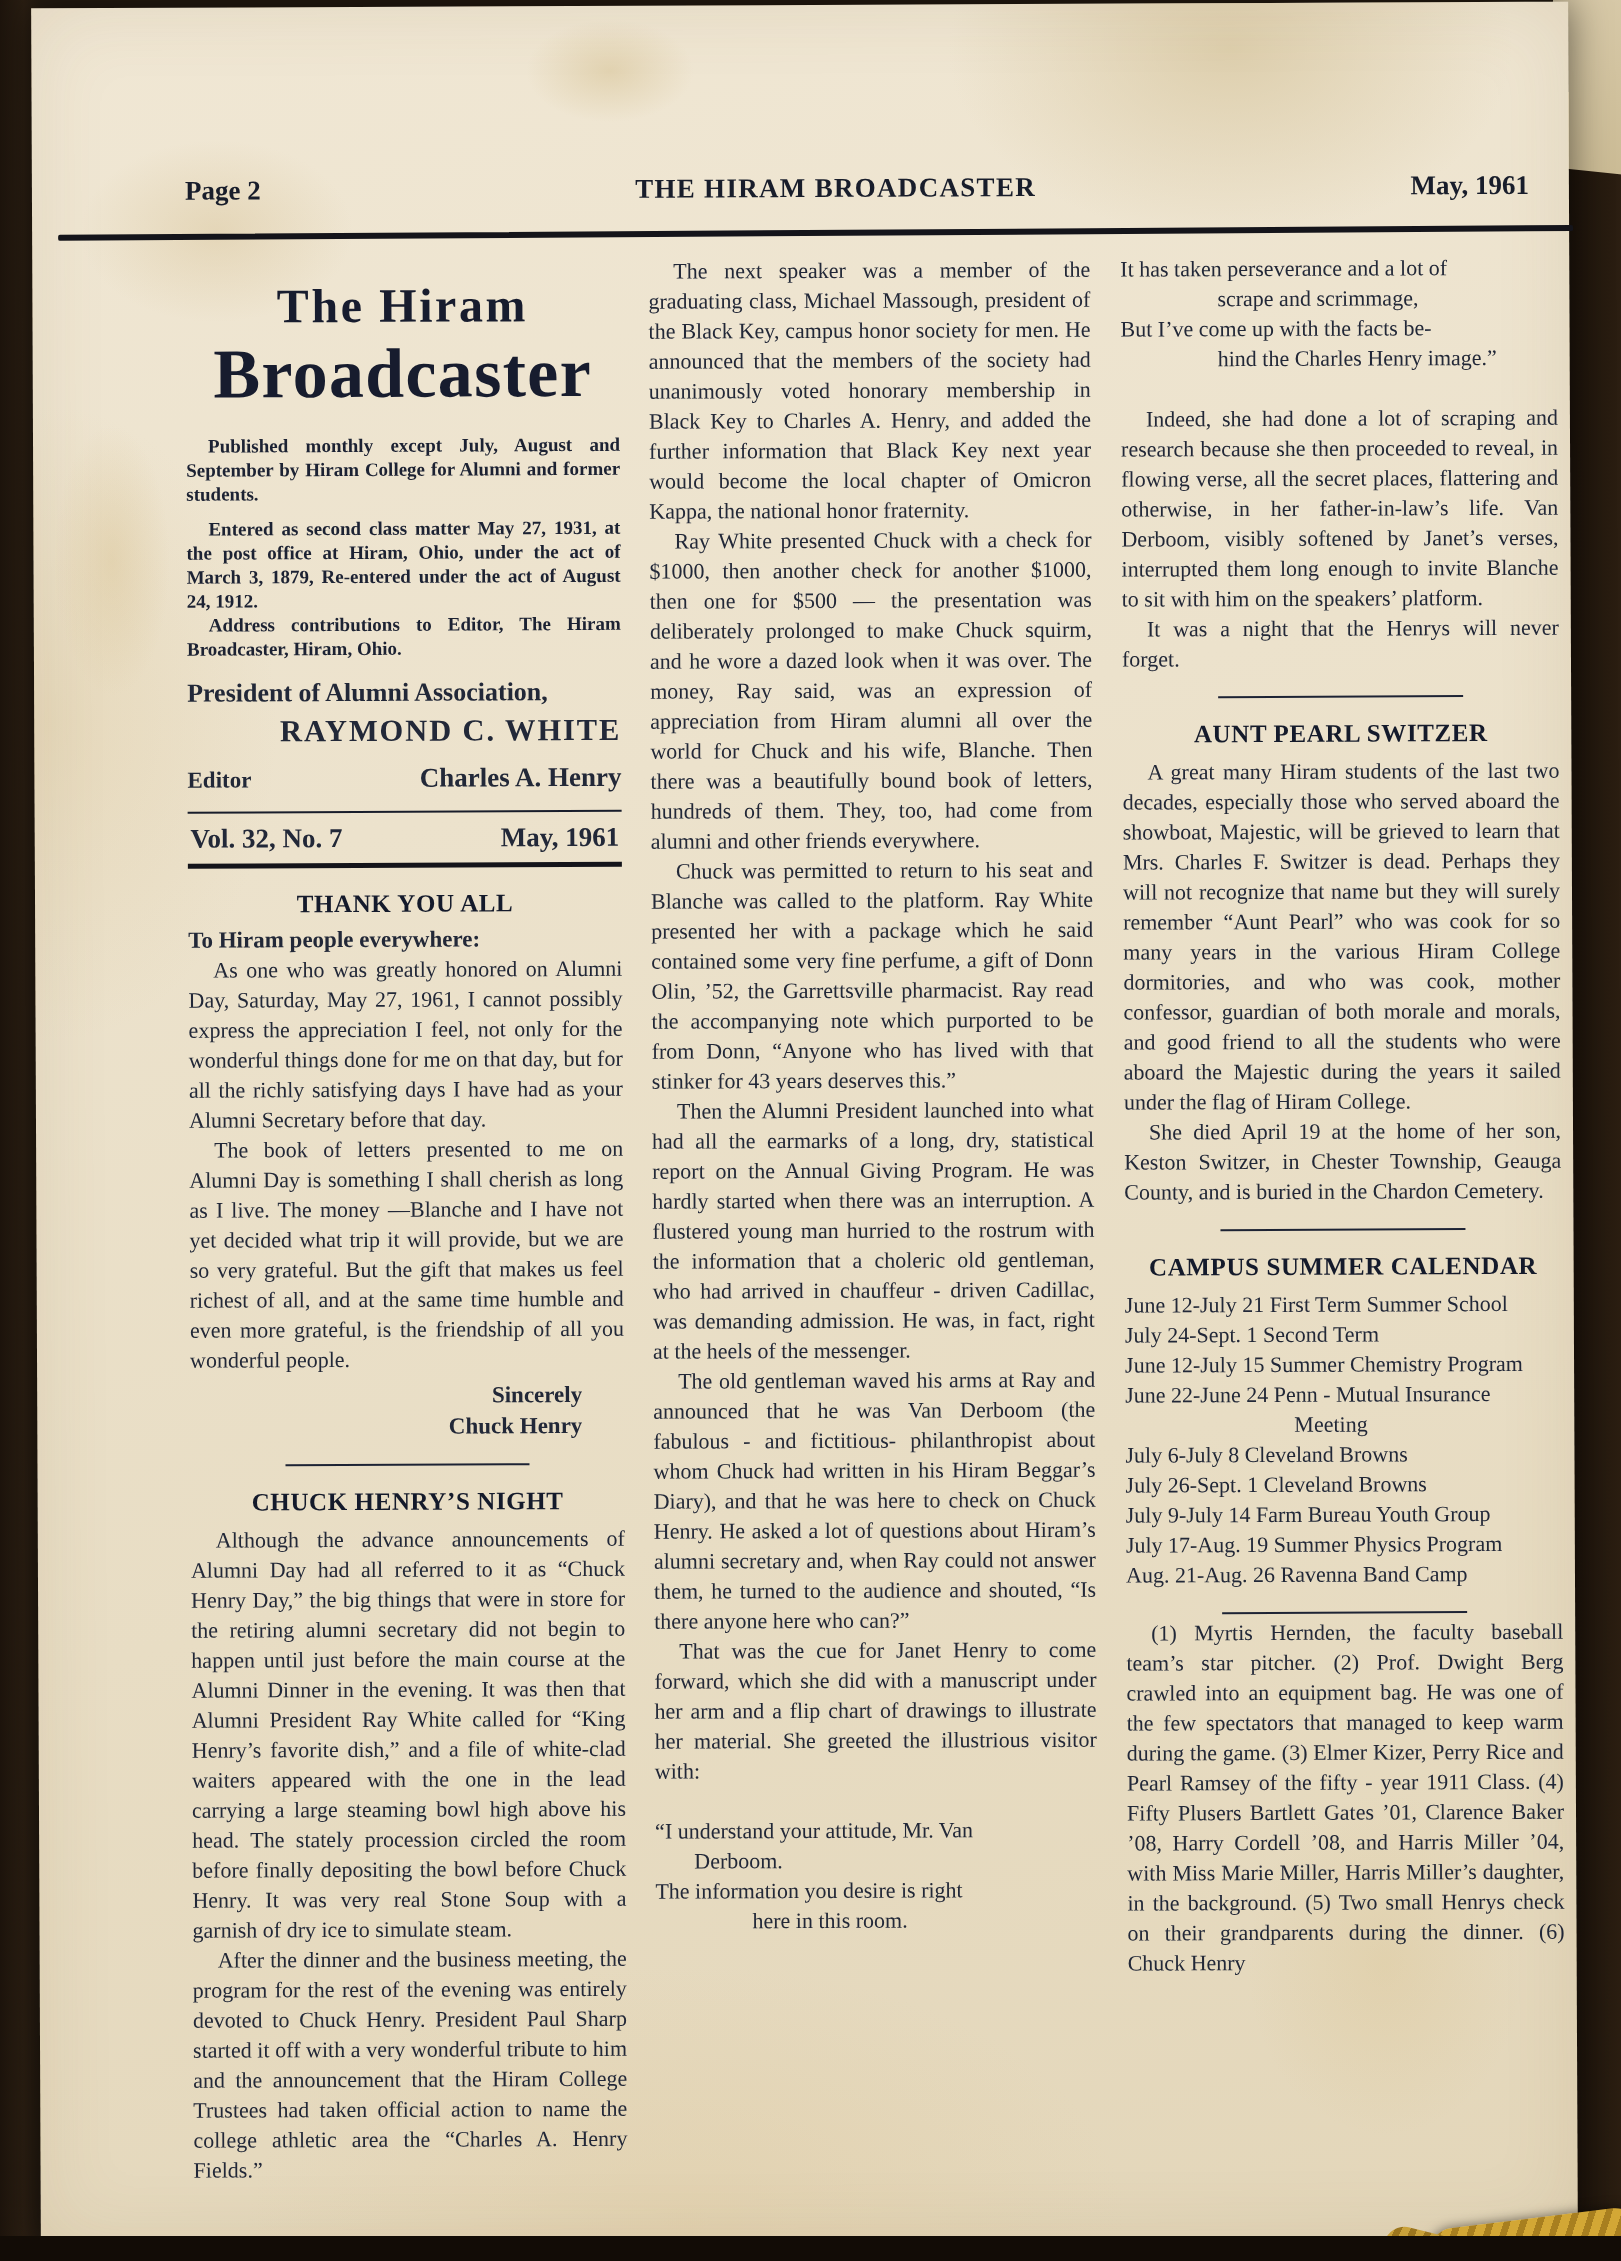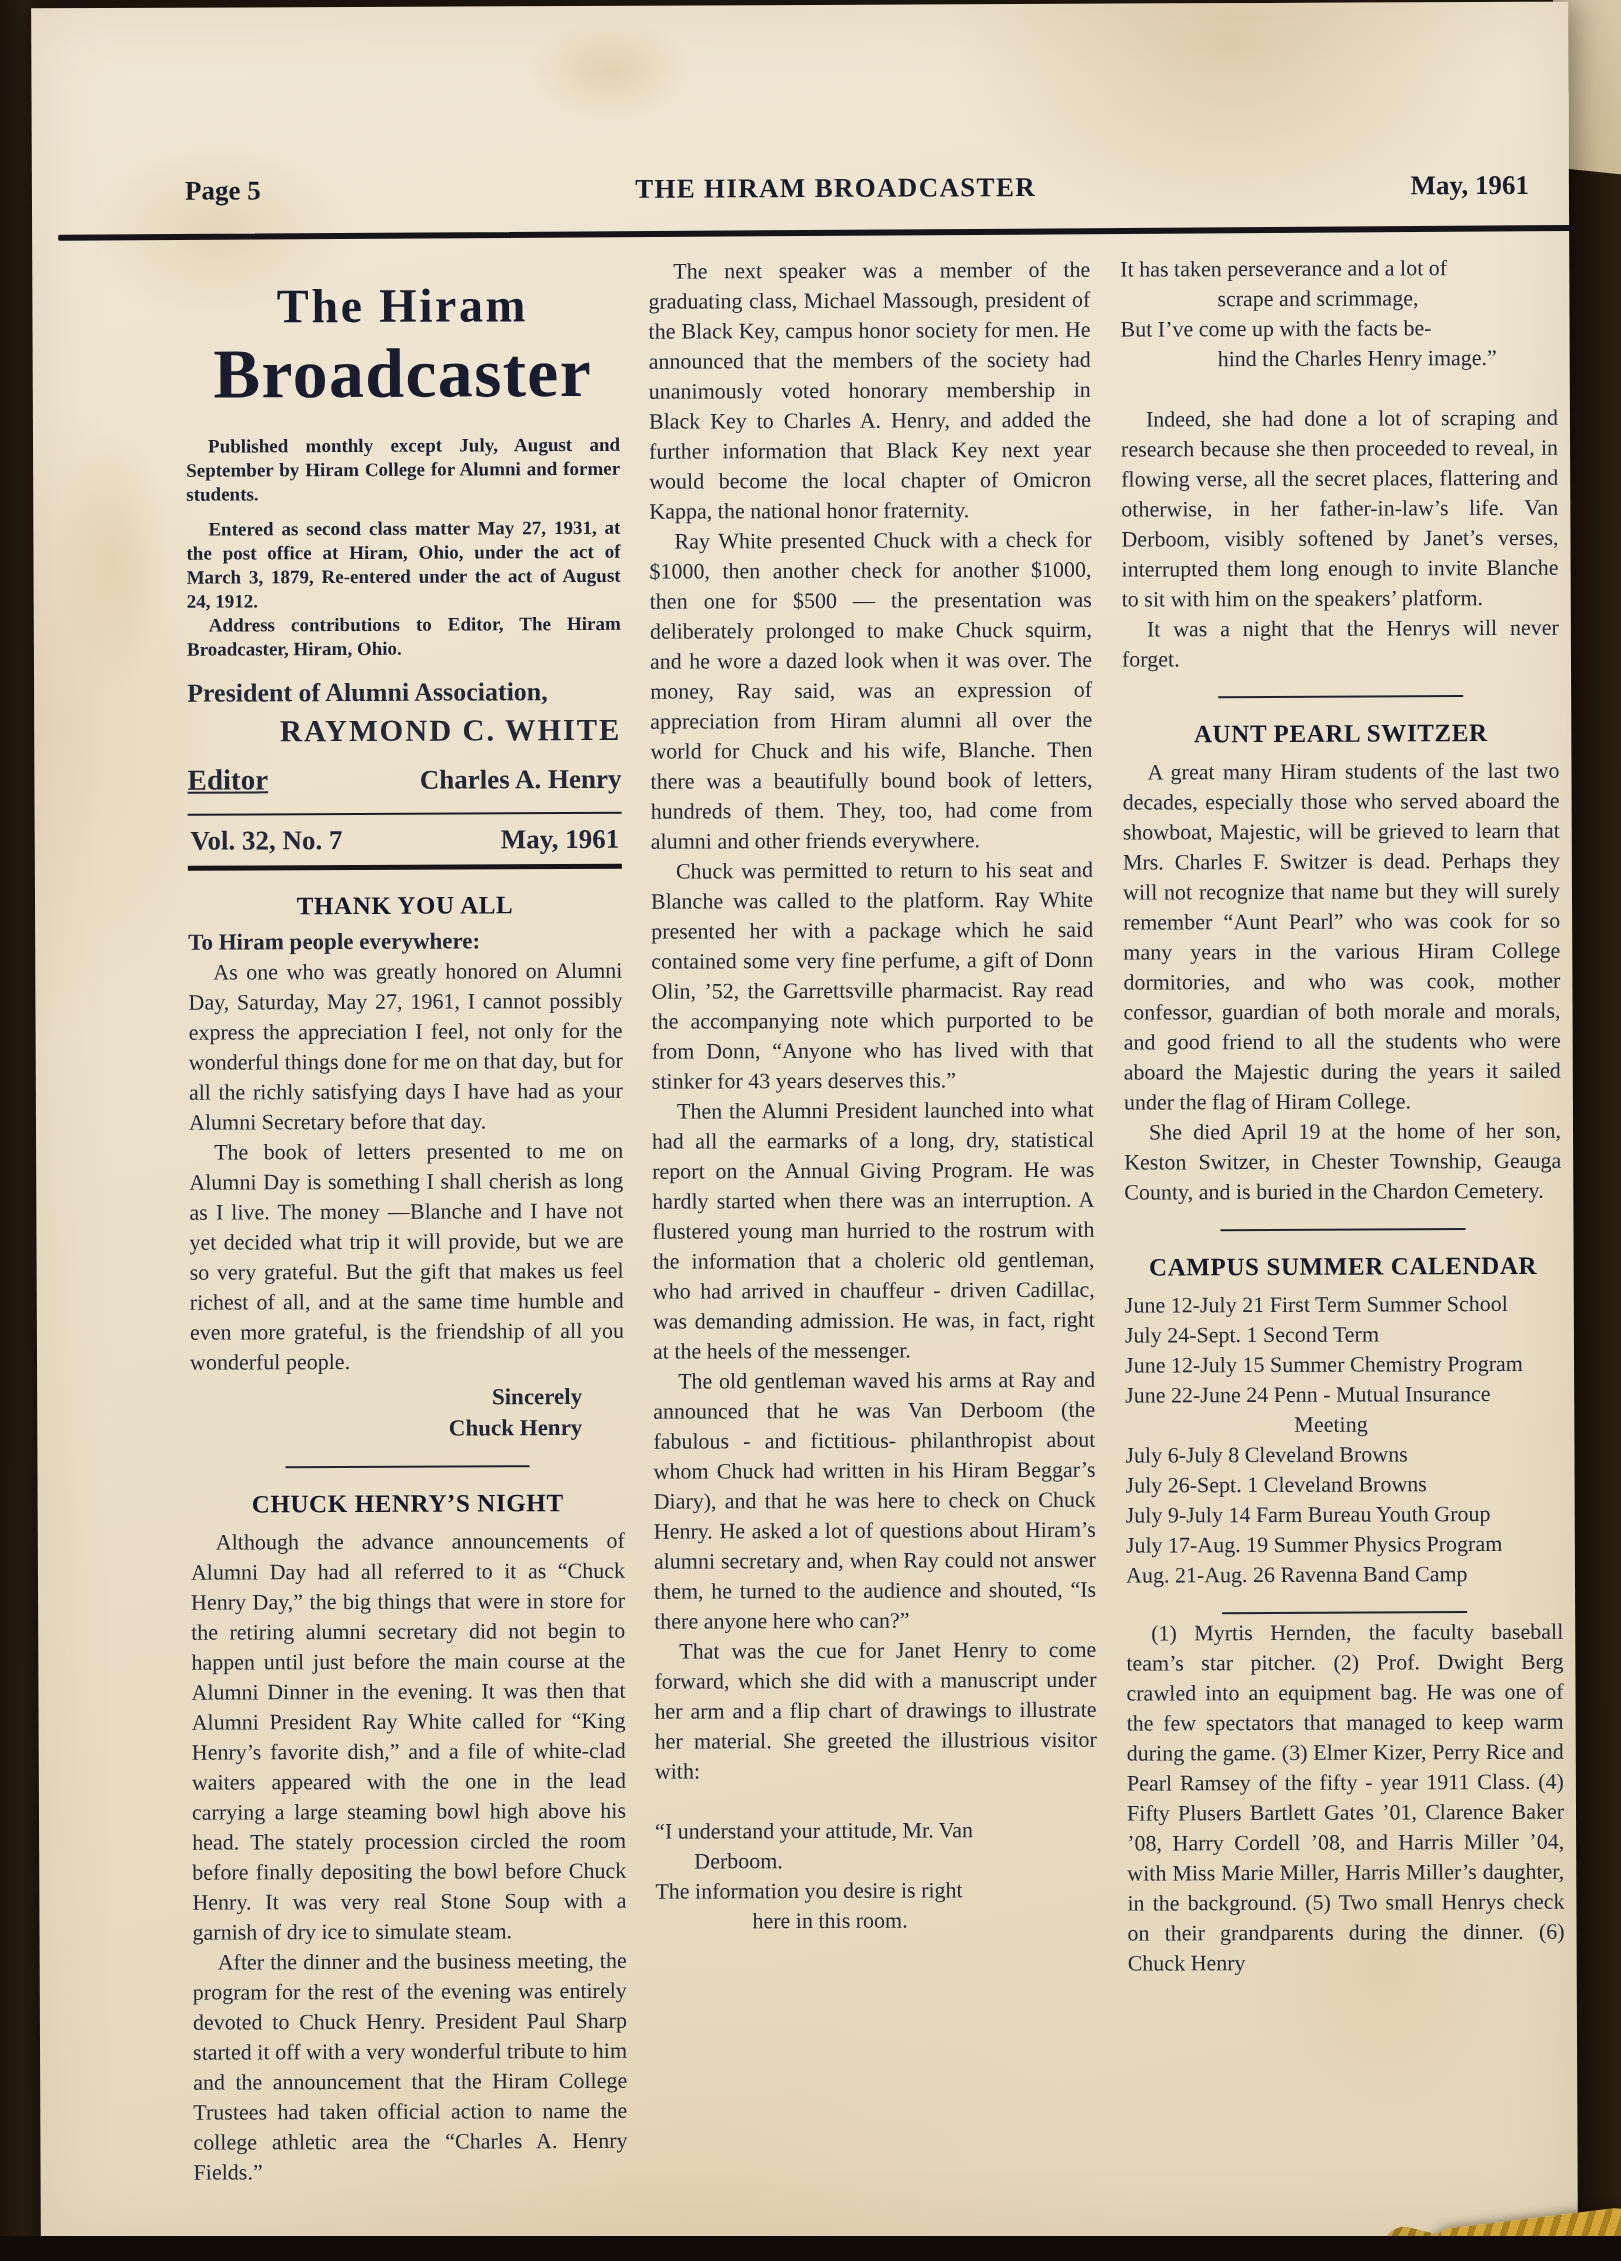--- a/index.html
+++ b/index.html
@@ -64,21 +64,21 @@
     letter-spacing:2.6px;margin-top:29px;}
   .mast-title2{font-size:70px;font-weight:bold;text-align:center;color:#171c2e;
     letter-spacing:1.3px;margin-top:3.9px;line-height:1.05;}
   .mast-info{font-size:19px;line-height:24px;font-weight:bold;text-align:justify;
     text-indent:22px;margin:0;color:#1c2233;}
   .mast-info.first{margin-top:23.4px;}
   .mast-president{font-size:26px;font-weight:bold;margin-top:17px;}
   .mast-president-name{font-size:30.5px;font-weight:bold;text-align:right;letter-spacing:1.9px;margin-top:5.2px;}
   .mast-editor-row{display:flex;justify-content:space-between;align-items:baseline;
     font-weight:bold;margin-top:14.3px;}
-  .mast-editor-row .lab{font-size:29px;text-decoration:underline;}
+  .mast-editor-row .lab{font-size:23px;}
   .mast-editor-row .val{font-size:27px;}
   .thin-rule{border:0;border-top:2.6px solid #181d2b;margin:17px 0 0 0;}
   .vol-row{display:flex;justify-content:space-between;align-items:baseline;
     font-weight:bold;font-size:27px;padding:10.4px 2.6px 9px 2.6px;}
   .thick-rule{border:0;border-top:5.2px solid #14141a;margin:0;}
 
   .signoff{text-align:right;font-weight:bold;font-size:23px;line-height:31px;
     padding-right:42px;margin-top:5.2px;}
 
   
@@ -97,21 +97,21 @@
 <div class="spine-strip"></div>
 <div class="right-dark"></div>
 <div class="page-under-corner"></div>
 
 <div class="paper">
   <div class="stain s1"></div>
   <div class="stain s2"></div>
   <div class="stain s3"></div>
 
   <div class="header-row">
-    <span>Page 5</span>
+    <span>Page 2</span>
     <span class="header-center">THE HIRAM BROADCASTER</span>
     <span>May, 1961</span>
   </div>
   <div class="head-rule"></div>
 
   <div class="col col1">
     <div class="mast-title1">The Hiram</div>
     <div class="mast-title2">Broadcaster</div>
     <p class="mast-info first">Published monthly except July, August and September by Hiram College for Alumni and former students.</p>
     <p class="mast-info" style="margin-top:11.7px;">Entered as second class matter May 27, 1931, at the post office at Hiram, Ohio, under the act of March 3, 1879, Re-entered under the act of August 24, 1912.</p>

